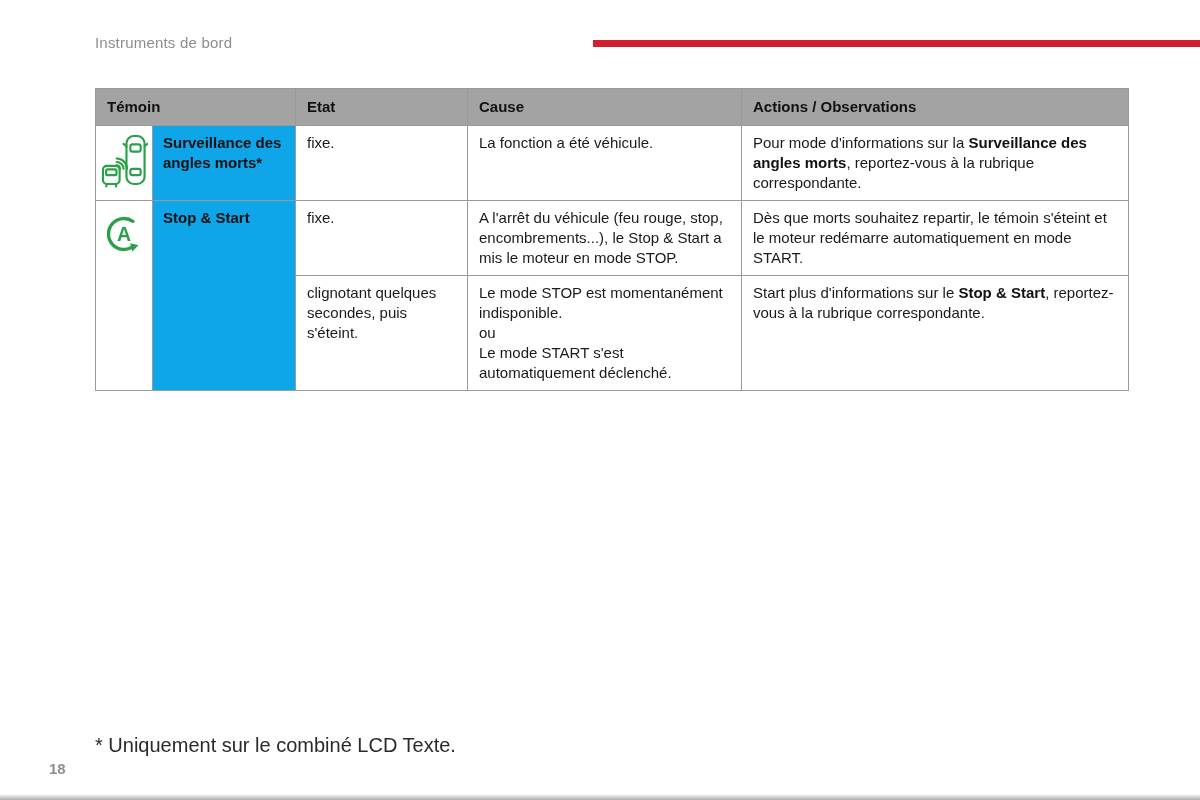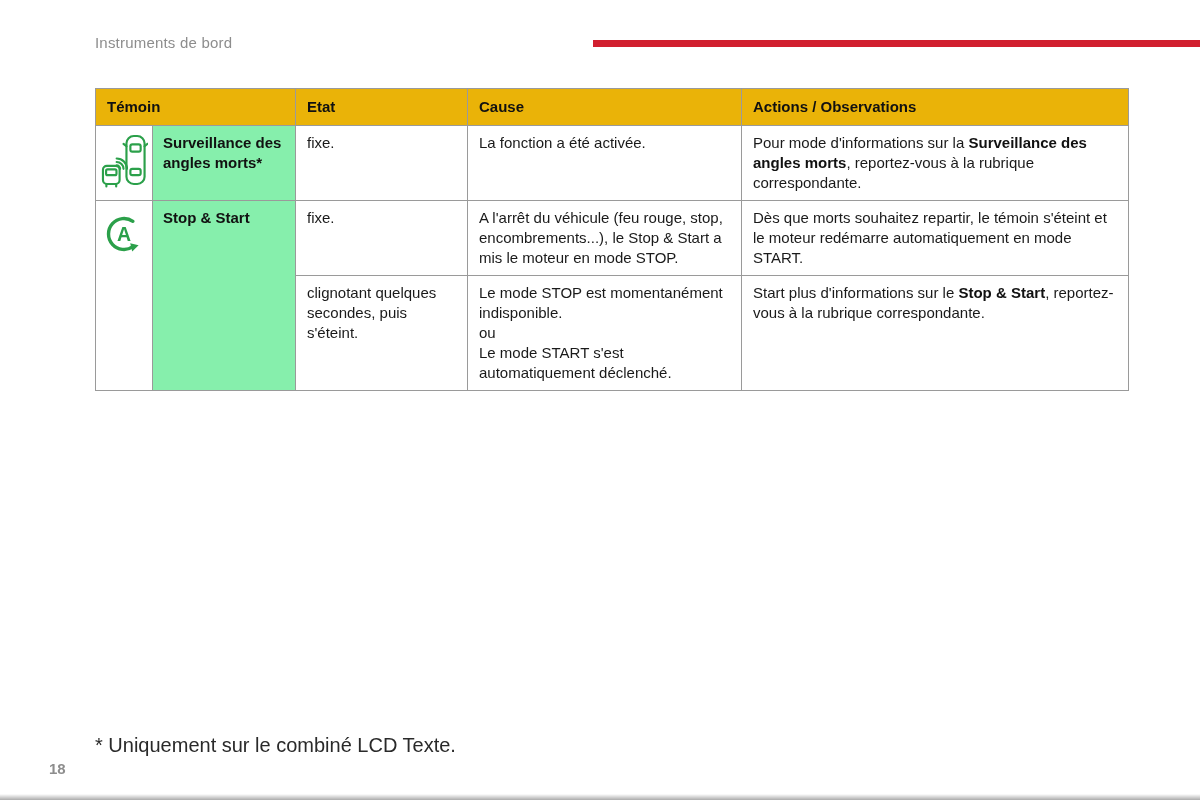--- a/index.html
+++ b/index.html
@@ -24,34 +24,34 @@
     border:1px solid #6f6f6f;
   }
   th,td{
     border:1px solid #9a9a9a;
     font-size:15px;line-height:20px;
     vertical-align:top;
     padding:7px 11px;
     overflow:hidden;
   }
   thead th{
-    background:#eab308;
+    background:#a3a3a3;
     font-weight:bold;text-align:left;
     height:36px;vertical-align:middle;
     padding:0 0 0 11px;font-size:15px;color:#111;
   }
   tr.r1{height:74px;}
   tr.r2a{height:74px;}
   tr.r2b{height:114px;}
   td.icon-cell{
     width:57px;background:#fff;text-align:center;
     padding:6px 2px 2px 2px;
   }
   td.label-cell{
-    background:#86efac;font-weight:bold;color:#111;
+    background:#0ea5e9;font-weight:bold;color:#111;
     padding:7px 10px;
     margin-top:48px;
   }
   td.pre-line{white-space:pre-line;}
   strong{font-weight:bold;color:#111;}
   .footnote{
     position:absolute;left:95px;top:734px;
     font-size:20px;color:#2a2a2a;
   }
   .page-number{
@@ -107,21 +107,21 @@
             </g>
           </svg>
         </td>
         <td class="label-cell">
           <span>Surveillance des angles morts*</span>
         </td>
         <td>
           <span>fixe.</span>
         </td>
         <td>
-          <span>La fonction a été activée.</span>
+          <span>La fonction a été véhicule.</span>
         </td>
         <td><span><span>Pour mode d'informations sur la </span><strong>Surveillance des angles morts</strong><span>, reportez-vous à la rubrique correspondante.</span></span></td>
       </tr>
       <tr class="r2a">
         <td class="icon-cell" rowspan="2">
           <svg width="44" height="46" viewBox="0 0 44 46" style="margin-top:3px">
             <path d="M 30.9 11.3 A 15.5 15.5 0 1 0 30.9 36.7" fill="none" stroke="#2ba04a" stroke-width="3.4" stroke-linecap="round"></path>
             <path d="M 28.2 33.2 L 36.6 35.2 L 30.2 41.6 Z" fill="#2ba04a" stroke="none"></path>
             <text x="22" y="30.5" text-anchor="middle" font-size="19.5" font-weight="bold" fill="#2ba04a">A</text>
           </svg>

